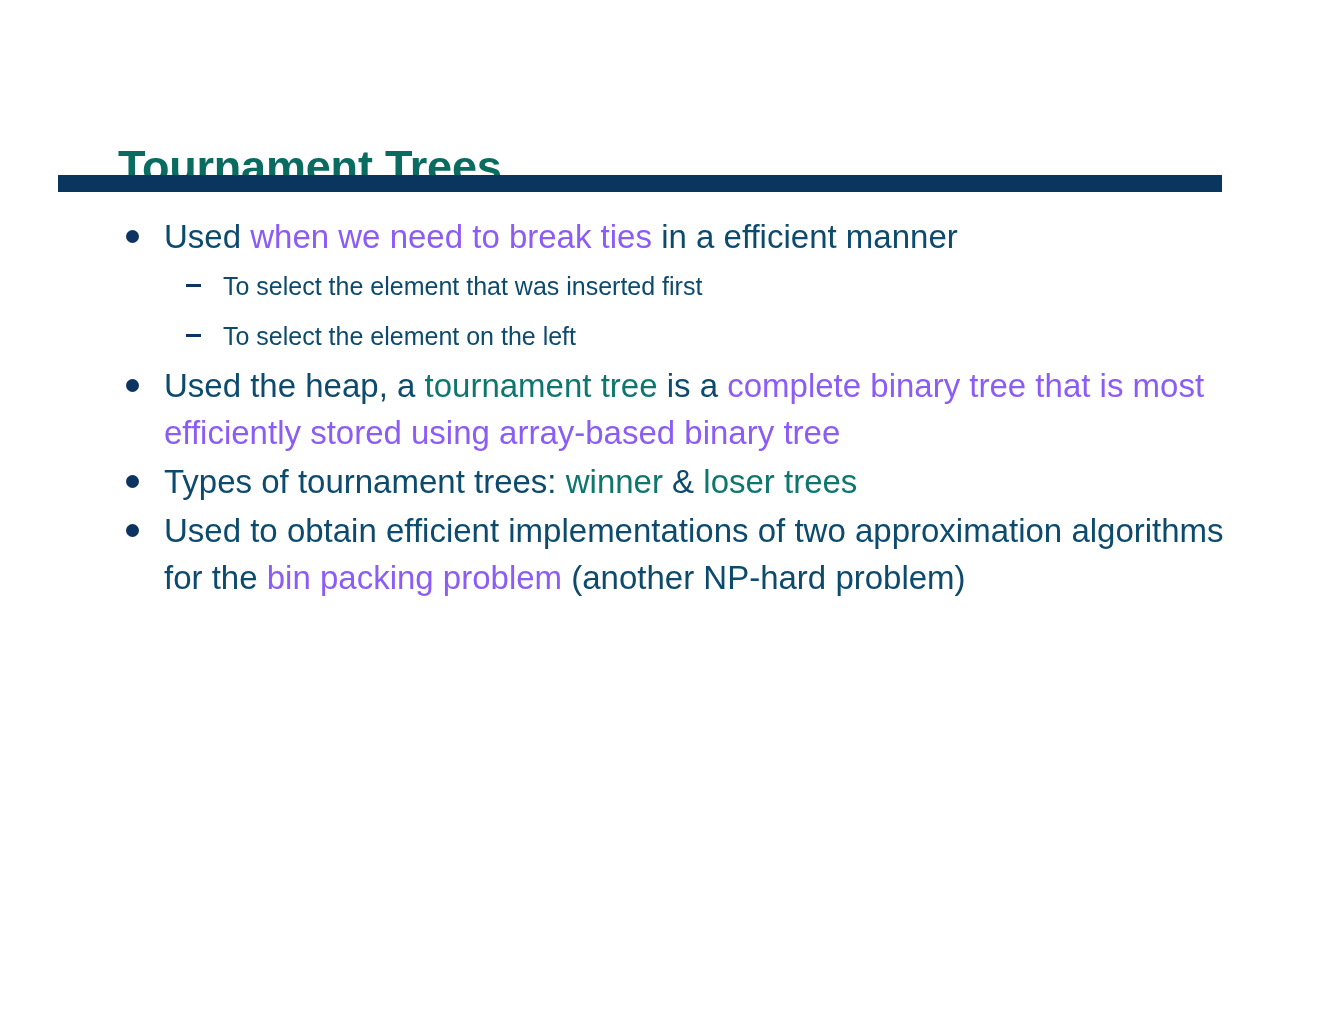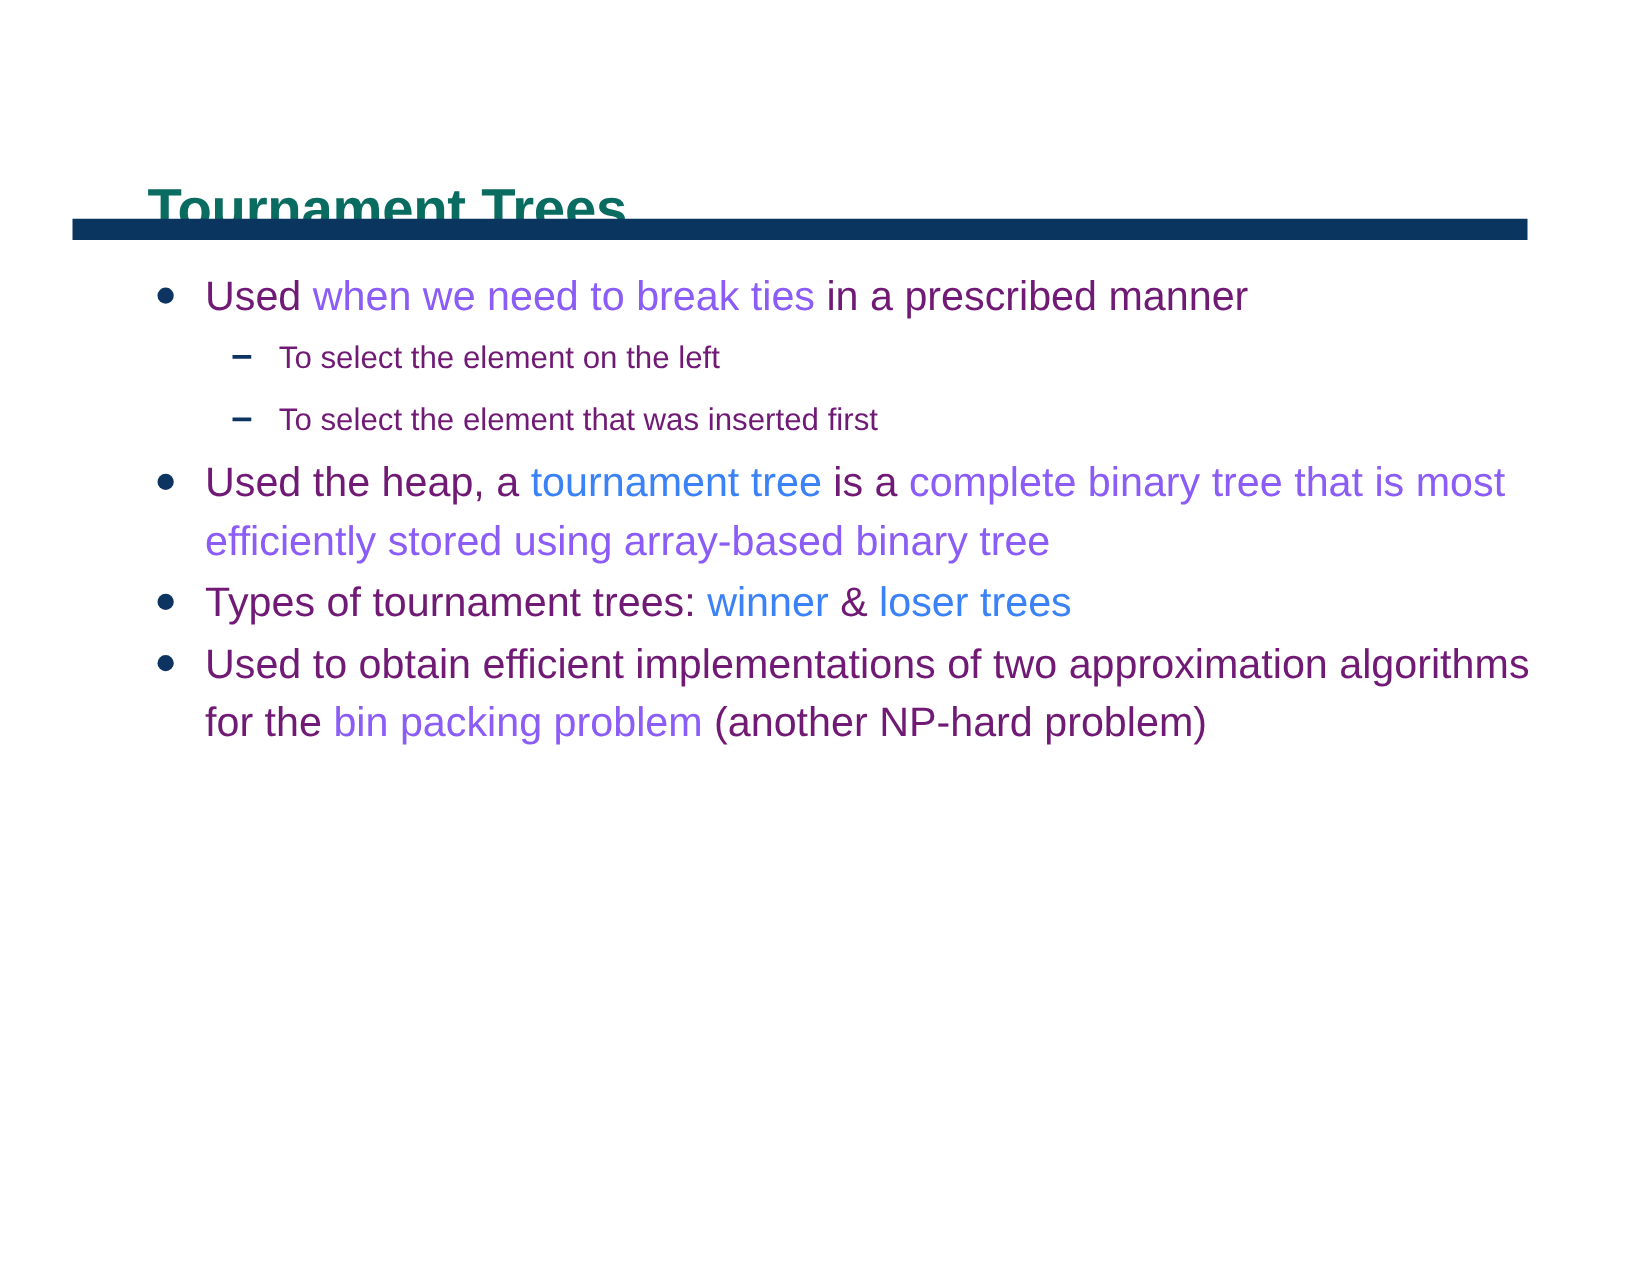--- a/index.html
+++ b/index.html
@@ -82,48 +82,48 @@
   }
   .bullet-l2 .marker-dash {
     position: absolute;
     left: 186px;
     top: 22px;
     width: 15px;
     height: 3px;
     background: #0d3460;
   }
 
-  .txt-navy  { color: #701a75; }
+  .txt-navy  { color: #0c4a6e; }
   .txt-blue  { color: #8b5cf6; }
-  .txt-red   { color: #3b82f6; }
+  .txt-red   { color: #0f766e; }
 </style>
 </head>
 <body>
 
 <div class="slide">
 
   <h1 class="slide-title">Tournament Trees</h1>
 
   <div class="title-rule"></div>
 
   <div class="body-area">
 
     <div class="bullet-l1">
       <span class="marker"></span>
-      <span class="txt-navy">Used </span><span class="txt-blue">when we need to break ties</span><span class="txt-navy"> in a prescribed manner</span>
+      <span class="txt-navy">Used </span><span class="txt-blue">when we need to break ties</span><span class="txt-navy"> in a efficient manner</span>
+    </div>
+
+    <div class="bullet-l2">
+      <span class="marker-dash"></span>
+      <span class="txt-navy">To select the element that was inserted first</span>
     </div>
 
     <div class="bullet-l2">
       <span class="marker-dash"></span>
       <span class="txt-navy">To select the element on the left</span>
-    </div>
-
-    <div class="bullet-l2">
-      <span class="marker-dash"></span>
-      <span class="txt-navy">To select the element that was inserted first</span>
     </div>
 
     <div class="bullet-l1">
       <span class="marker"></span>
       <span class="txt-navy">Used the heap, a </span><span class="txt-red">tournament tree</span><span class="txt-navy"> is a </span><span class="txt-blue">complete binary tree that is most efficiently stored using array-based binary tree</span>
     </div>
 
     <div class="bullet-l1">
       <span class="marker"></span>
       <span class="txt-navy">Types of tournament trees: </span><span class="txt-red">winner</span><span class="txt-navy"> &amp; </span><span class="txt-red">loser trees</span>

